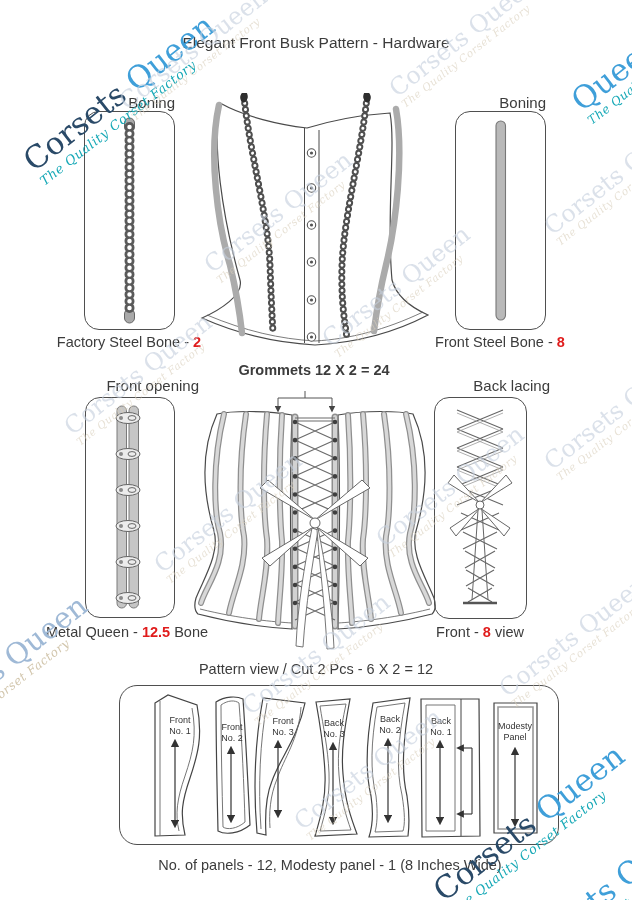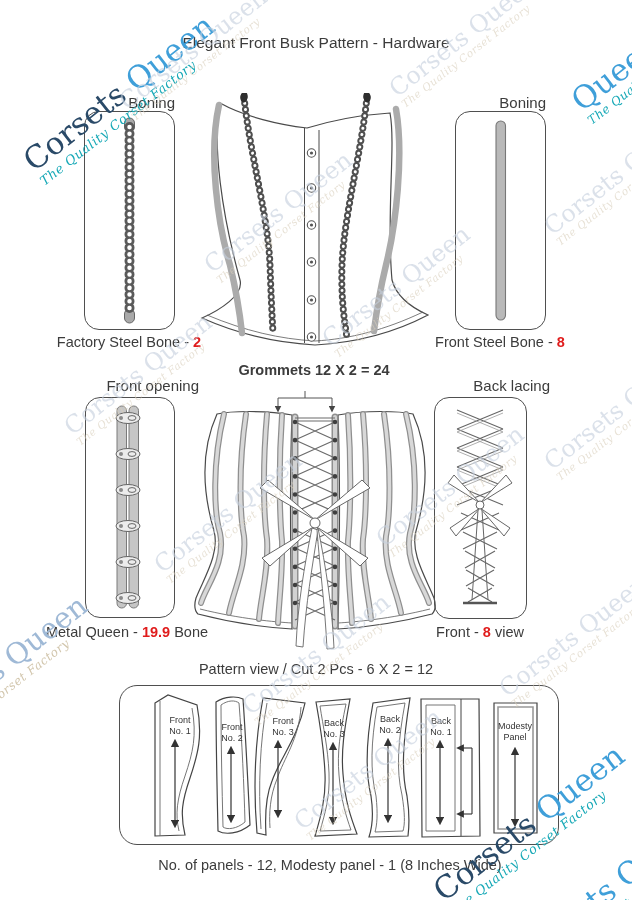--- a/index.html
+++ b/index.html
@@ -221,21 +221,21 @@
       <path d="M45,105 L13,85 L19,77 Z"></path>
       <path d="M45,105 L77,85 L71,77 Z"></path>
       <path d="M45,110 L15,130 L21,138 Z"></path>
       <path d="M45,110 L75,130 L69,138 Z"></path>
       <circle cx="45" cy="107" r="4"></circle>
     </g>
   </svg>
 </div>
 
 <div class="abs caption txt" style="left:27px;top:624px;width:200px;">
-  <span>Metal Queen - </span><span class="red">19.9</span><span> Bone</span>
+  <span>Metal Queen - </span><span class="red">12.5</span><span> Bone</span>
 </div>
 <div class="abs caption txt" style="left:166px;top:661px;width:300px;">Pattern view / Cut 2 Pcs - 6 X 2 = 12</div>
 <div class="abs caption txt" style="left:390px;top:624px;width:180px;">
   <span>Front  - </span><span class="red">8</span><span> view</span>
 </div>
 
 <div class="abs panelbox art" style="left:99px;top:685px;width:438px;height:158px;margin-left:20px;">
   <svg width="438" height="158" viewBox="0 0 438 158">
     <defs>
       <marker id="ah" markerWidth="7" markerHeight="7" refX="3.5" refY="3.5" orient="auto-start-reverse">

